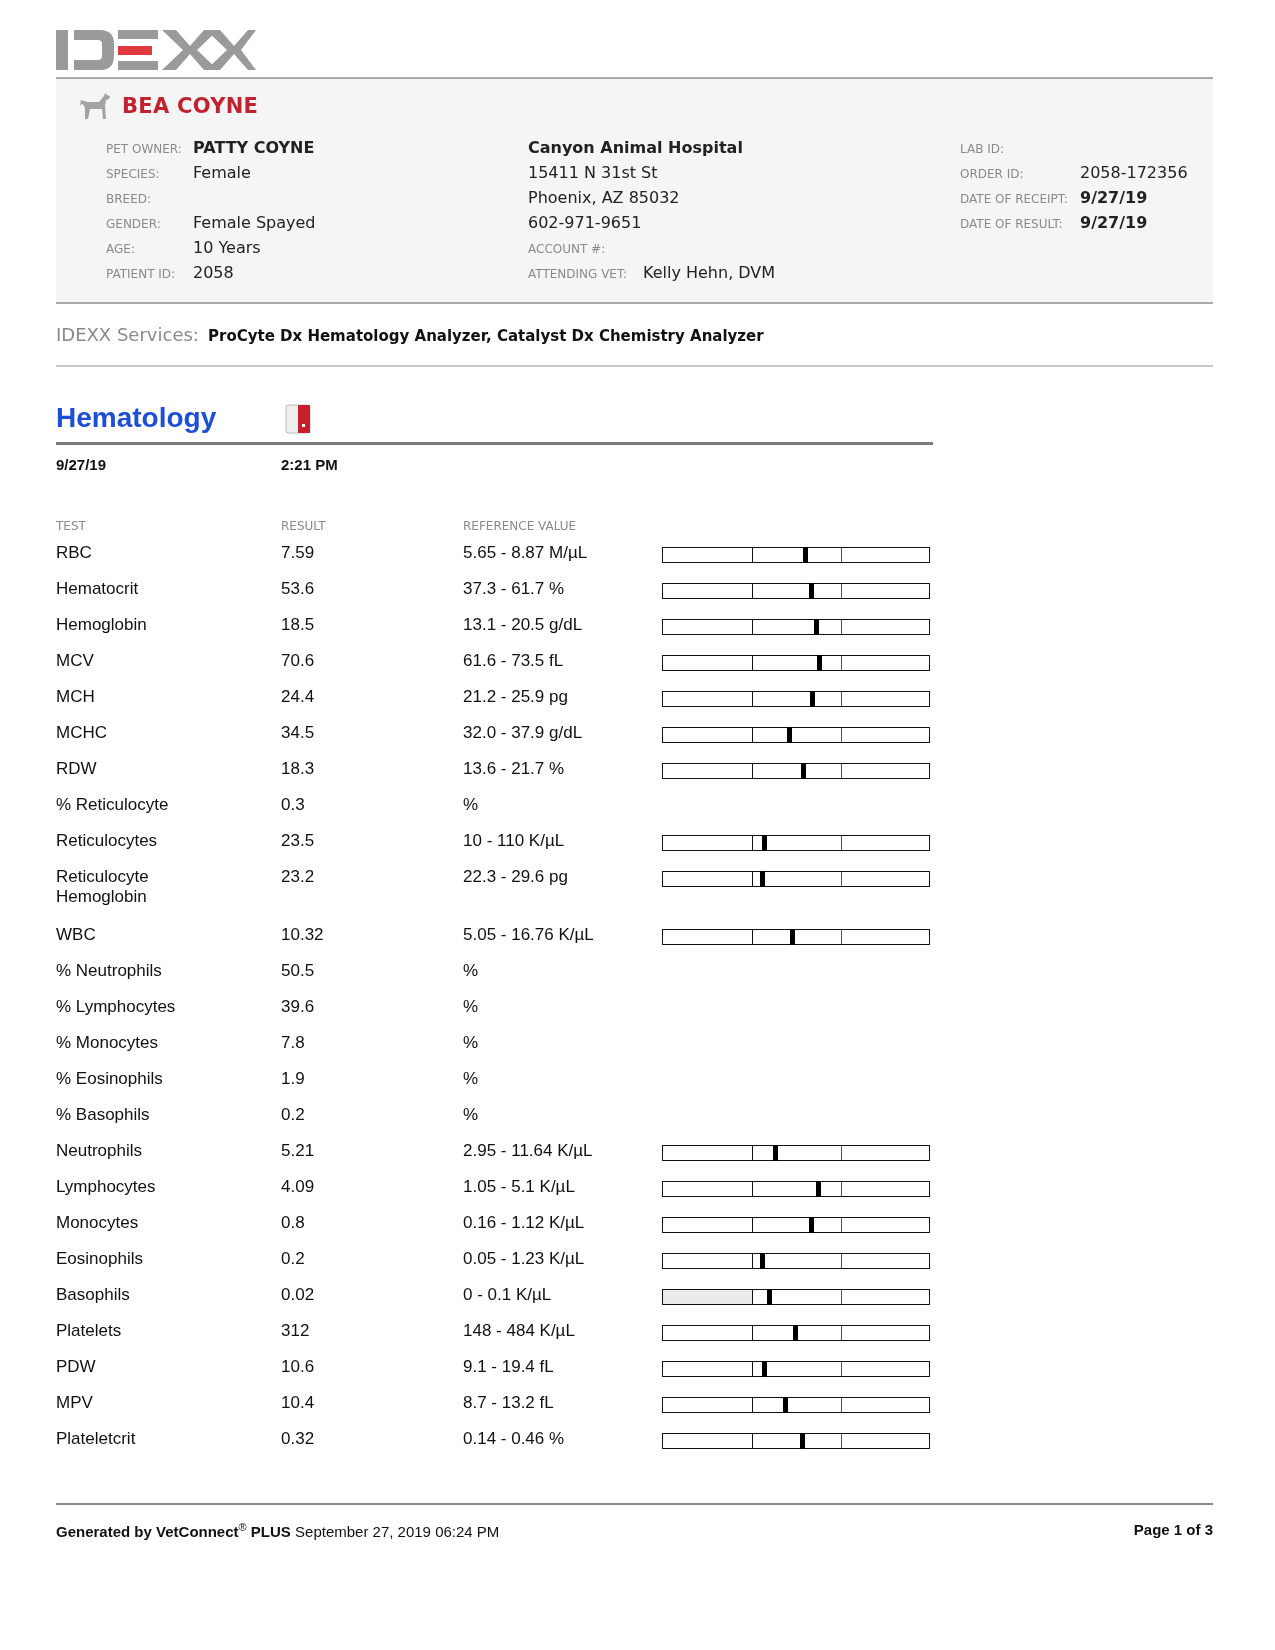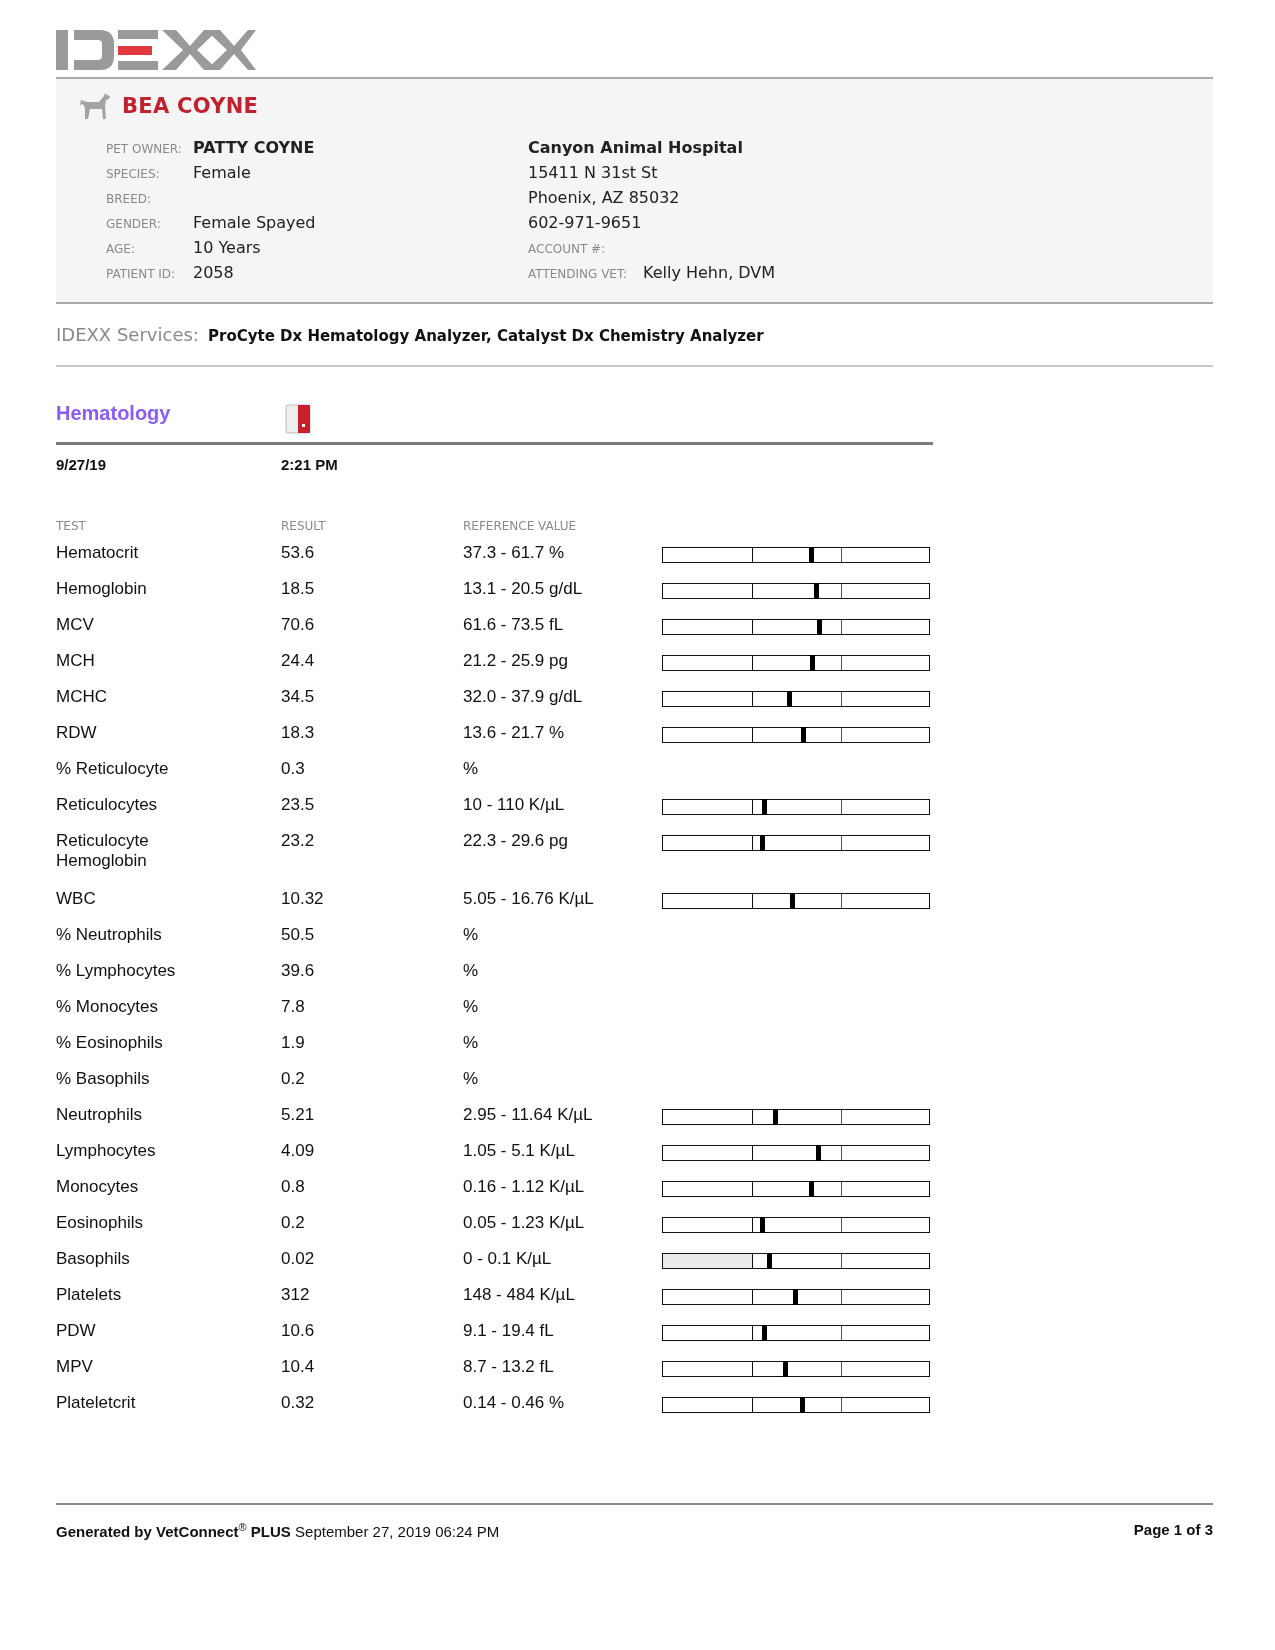--- a/index.html
+++ b/index.html
@@ -17,21 +17,21 @@
   .val.bold { font-weight: bold; }
   .col1 { left: 22px; margin-left: 28px; }
   .col1 .lbl { width: 87px; }
   .col2 { left: 472px; }
   .col3 { left: 904px; }
   .col3 .lbl { width: 120px; }
   .services { position: absolute; left: 56px; top: 324px; font-family: "DejaVu Sans", sans-serif; white-space: nowrap; }
   .services .s-lbl { color: #8a8a8a; font-size: 18px; text-align: right; }
   .services .s-val { color: #111; font-size: 15px; font-weight: bold; margin-left: 4px; }
   .hr-services { position: absolute; left: 56px; width: 1157px; top: 365px; border-top: 2px solid #c8c8c8; }
-  .section-title { position: absolute; left: 56px; top: 402px; font-size: 20px; font-weight: bold; color: #8b5cf6; }
+  .section-title { position: absolute; left: 56px; top: 402px; font-size: 28px; font-weight: bold; color: #1d4ed8; }
   .analyzer-icon { position: absolute; left: 285px; top: 404px; width: 26px; height: 30px; }
   .hr-section { position: absolute; left: 56px; width: 877px; top: 442px; border-top: 3px solid #7a7a7a; }
   .run-date { position: absolute; left: 56px; top: 456px; font-size: 15px; font-weight: bold; }
   .run-time { position: absolute; left: 281px; top: 456px; font-size: 15px; font-weight: bold; }
   .col-head { position: absolute; top: 519px; font-family: "DejaVu Sans", sans-serif; font-size: 12px; color: #8a8a8a; }
   .rows { position: absolute; left: 0; top: 535px; width: 1275px; }
   .row { position: relative; height: 36px; }
   .row.tall { height: 58px; }
   .row .t { position: absolute; left: 56px; top: 8px; font-size: 17px; line-height: 31px; width: 200px; color: #111; }
   .row .r { position: absolute; left: 281px; top: 8px; font-size: 17px; line-height: 0; color: #111; }
@@ -83,20 +83,26 @@
 
   <div class="info-col col2">
     <div class="info-row"><span class="val bold">Canyon Animal Hospital</span></div>
     <div class="info-row"><span class="val">15411 N 31st St</span></div>
     <div class="info-row"><span class="val">Phoenix, AZ 85032</span></div>
     <div class="info-row"><span class="val">602-971-9651</span></div>
     <div class="info-row"><span class="lbl">ACCOUNT #:</span><span class="val"></span></div>
     <div class="info-row"><span class="lbl" style="margin-right:16px">ATTENDING VET:</span><span class="val">Kelly Hehn, DVM</span></div>
   </div>
 
+  <div class="info-col col3">
+    <div class="info-row"><span class="lbl">LAB ID:</span><span class="val"></span></div>
+    <div class="info-row"><span class="lbl">ORDER ID:</span><span class="val">2058-172356</span></div>
+    <div class="info-row"><span class="lbl">DATE OF RECEIPT:</span><span class="val bold">9/27/19</span></div>
+    <div class="info-row"><span class="lbl">DATE OF RESULT:</span><span class="val bold">9/27/19</span></div>
+  </div>
 </div>
 
 <div class="services">
   <span class="s-lbl">IDEXX Services:</span>
   <span class="s-val">ProCyte Dx Hematology Analyzer, Catalyst Dx Chemistry Analyzer</span>
 </div>
 <div class="hr-services"></div>
 
 <div class="section-title">Hematology</div>
 <svg class="analyzer-icon" viewBox="0 0 26 30">
@@ -107,20 +113,31 @@
 <div class="hr-section"></div>
 <div class="run-date">9/27/19</div>
 <div class="run-time">2:21 PM</div>
 
 <div class="col-head" style="left:56px">TEST</div>
 <div class="col-head" style="left:281px">RESULT</div>
 <div class="col-head" style="left:463px">REFERENCE VALUE</div>
 
 <div class="rows" id="rows">
     <div class="row">
+      <div class="t">RBC</div>
+      <div class="r">7.59</div>
+      <div class="rv">5.65 - 8.87 M/µL</div>
+      <div class="bar">
+        <div class="seg low"></div>
+        <div class="div1"></div>
+        <div class="div2"></div>
+        <div class="marker" style="left: 140.121px;"></div>
+      </div>
+    </div>
+    <div class="row">
       <div class="t">Hematocrit</div>
       <div class="r">53.6</div>
       <div class="rv">37.3 - 61.7 %</div>
       <div class="bar">
         <div class="seg low"></div>
         <div class="div1"></div>
         <div class="div2"></div>
         <div class="marker" style="left: 145.955px;"></div>
       </div>
     </div>

